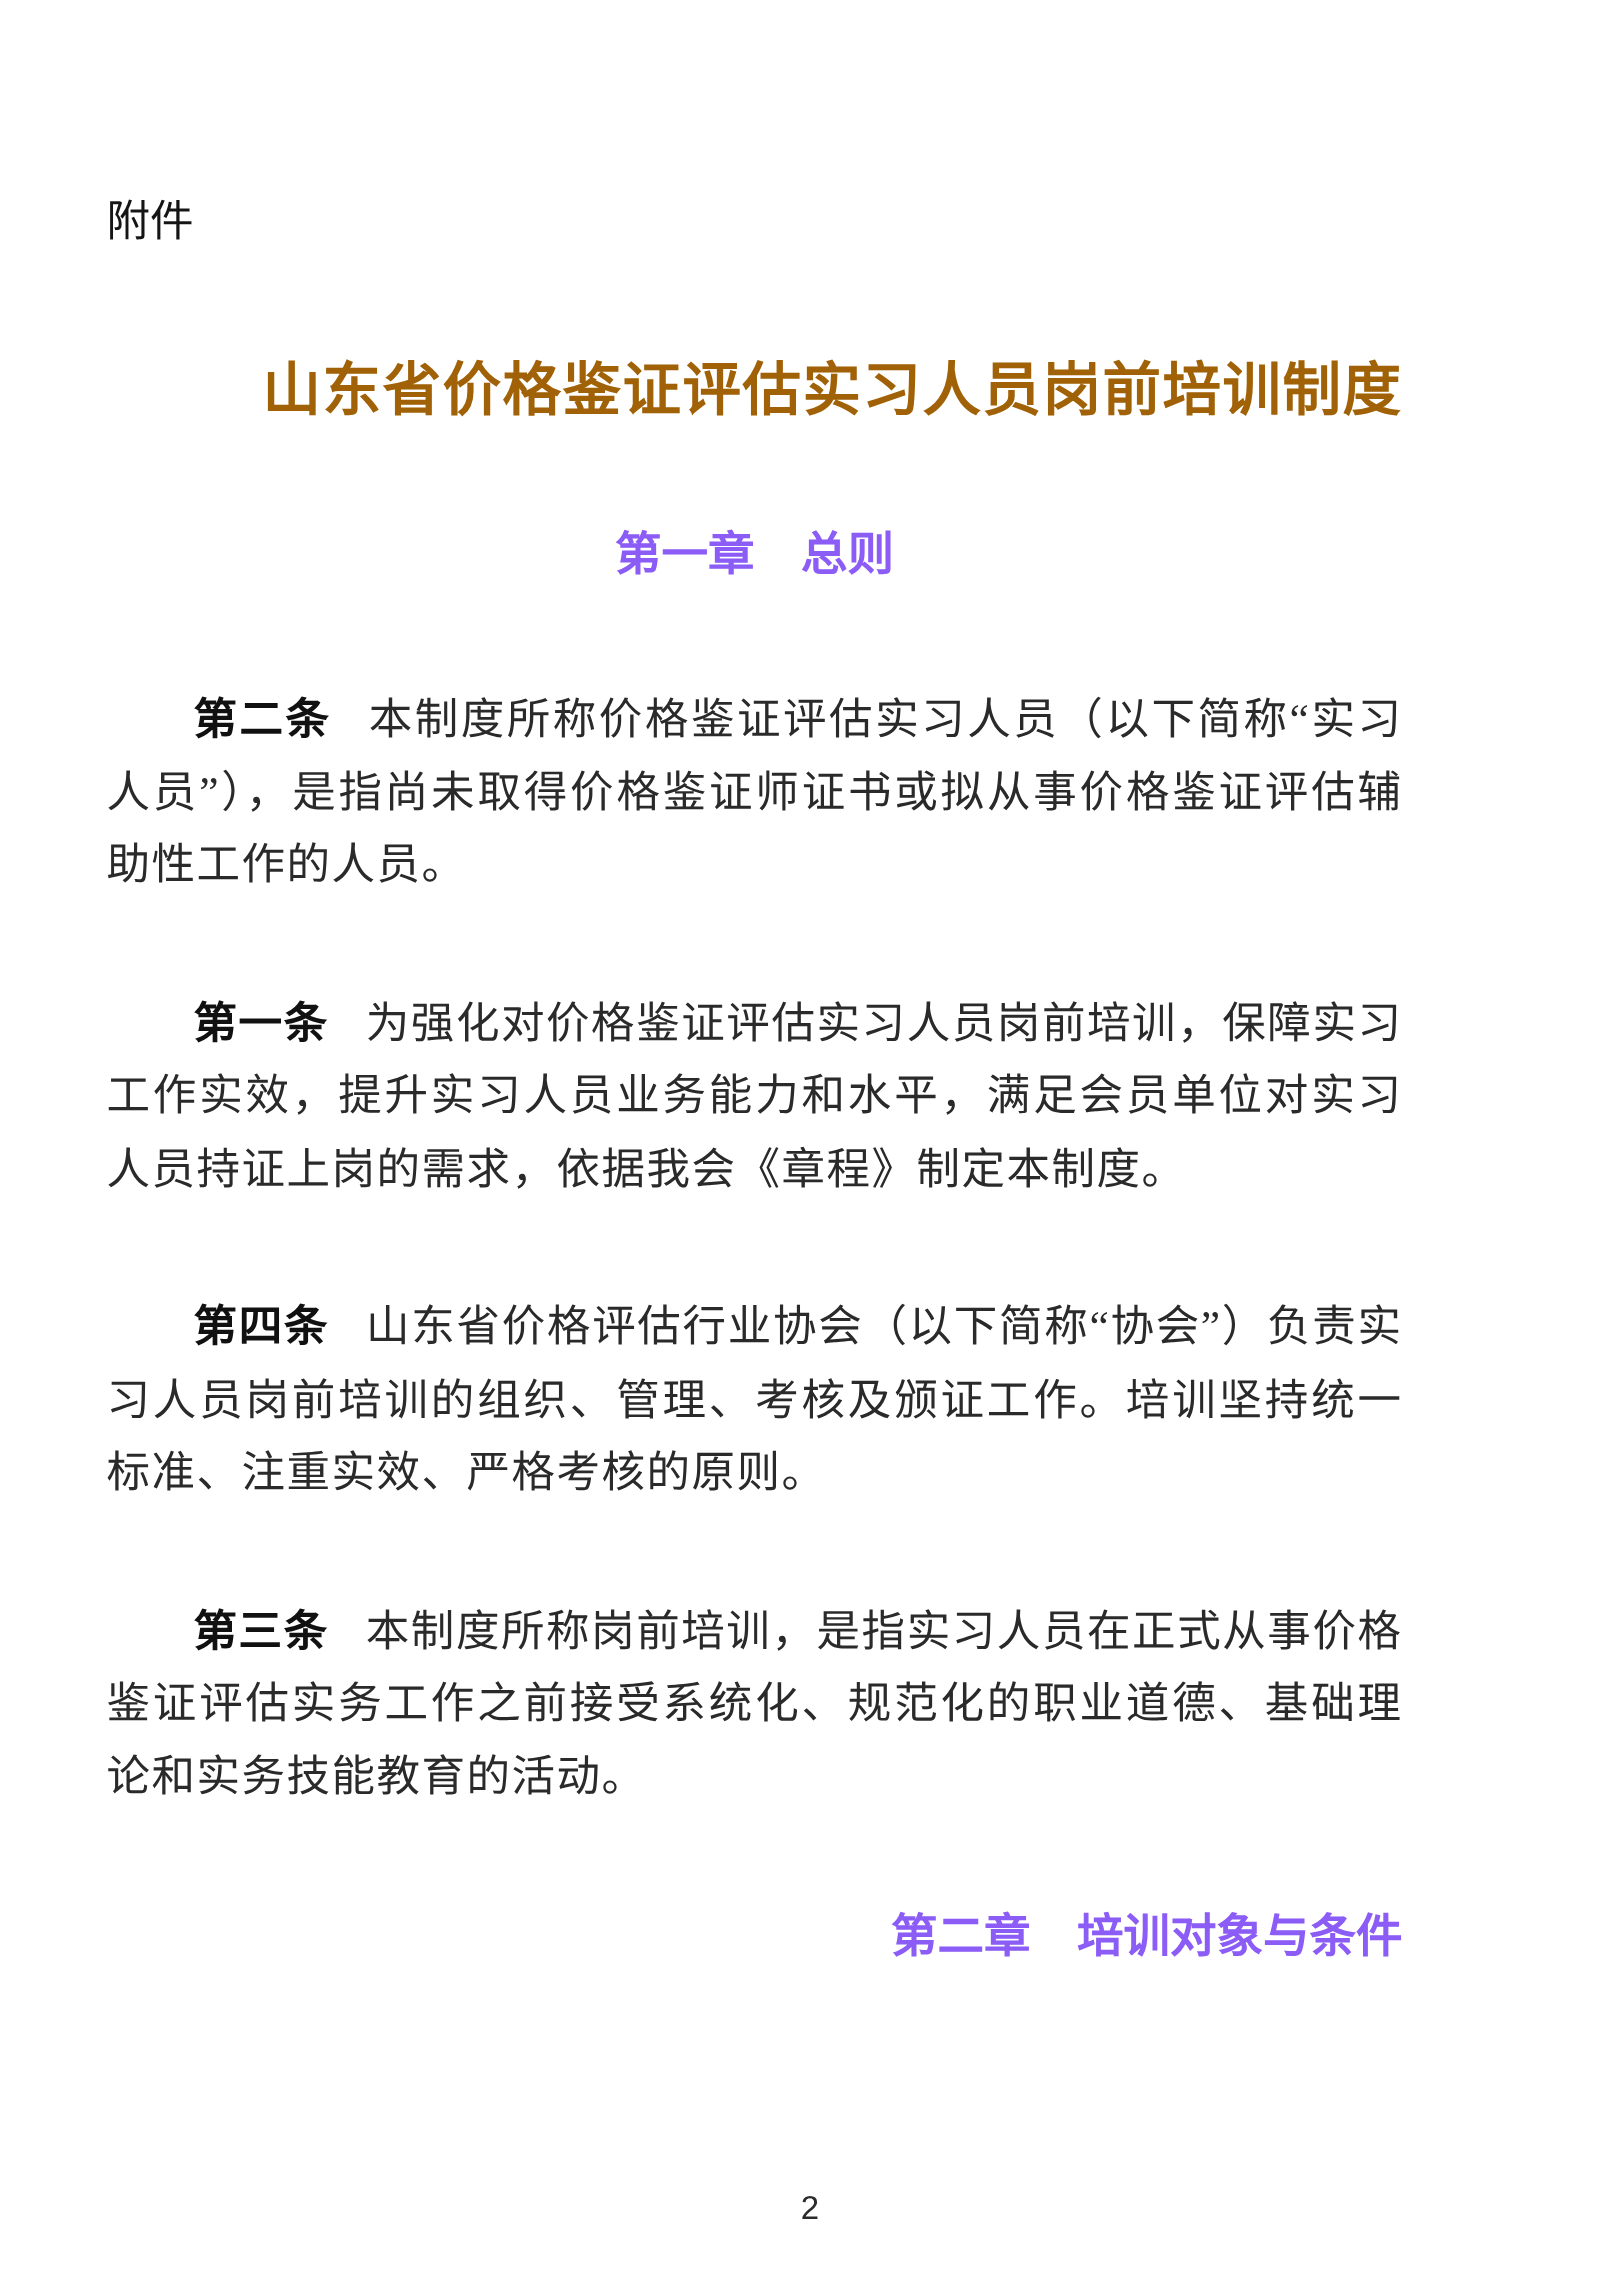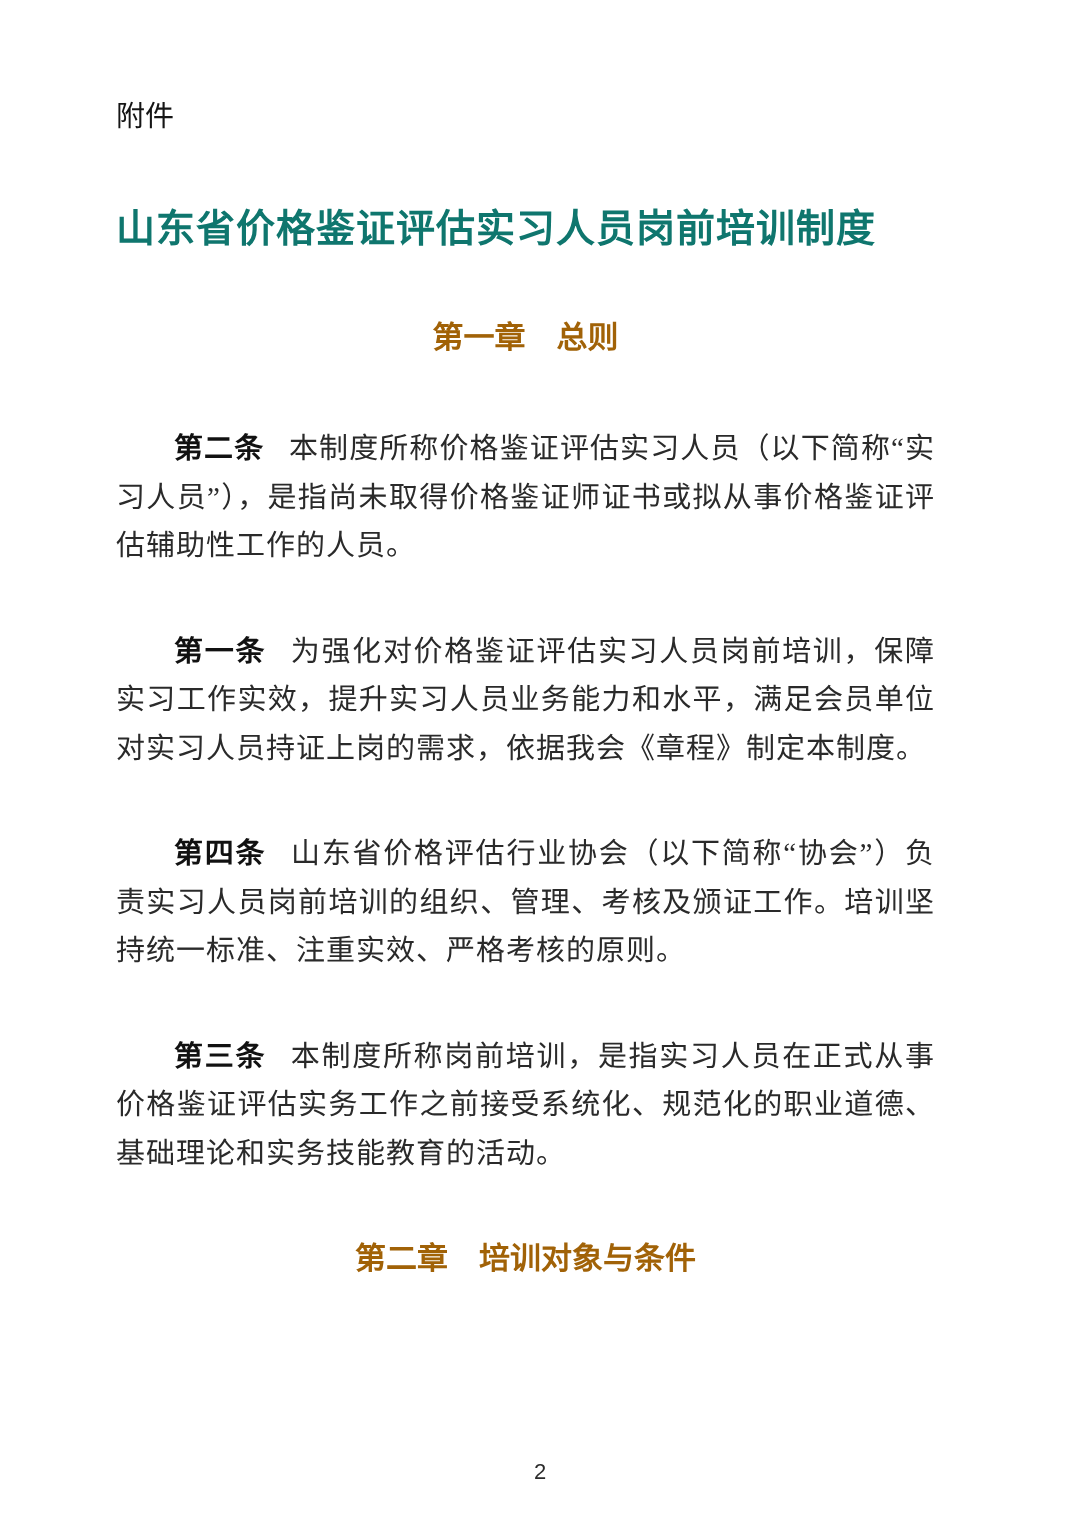--- a/index.html
+++ b/index.html
@@ -11,54 +11,56 @@
     position: relative;
     width: 1080px;
     height: 1527px;
     margin: 0 auto;
     background: #ffffff;
     overflow: hidden;
     color: #1f1f1f;
     font-family: "Liberation Serif", "DejaVu Serif", serif;
   }
   .content {
-    padding: 98px 145px 0 116px;
+    padding: 98px 145px 0 71px;
+    margin-top: 32px;
   }
   .attachment {
     font-family: "Liberation Sans", "DejaVu Sans", sans-serif;
     font-size: 29px;
     line-height: 36px;
     color: #151515;
   }
   .doc-title {
     margin-top: 62px;
-    text-align: left;
+    text-align: right;
     font-family: "Liberation Sans", "DejaVu Sans", sans-serif;
     font-weight: bold;
-    color: #0f766e;
+    color: #a16207;
   }
   .doc-title .title-line {
     font-size: 39px;
     line-height: 66px;
     letter-spacing: 1px;
   }
   .chapter-heading {
     margin: 0;
     text-align: center;
     font-family: "Liberation Sans", "DejaVu Sans", sans-serif;
     font-weight: bold;
     font-size: 31px;
     line-height: 40px;
-    color: #a16207;
+    color: #8b5cf6;
   }
   .chapter-heading.first {
     margin-top: 56px;
   }
   .chapter-heading.second {
     margin-top: 62px;
+    text-align: right;
   }
   .articles {
     margin-top: 66px;
   }
   .article {
     margin: 0 0 57px 0;
     font-size: 29px;
     line-height: 48.5px;
     letter-spacing: 1px;
     text-align: justify;

